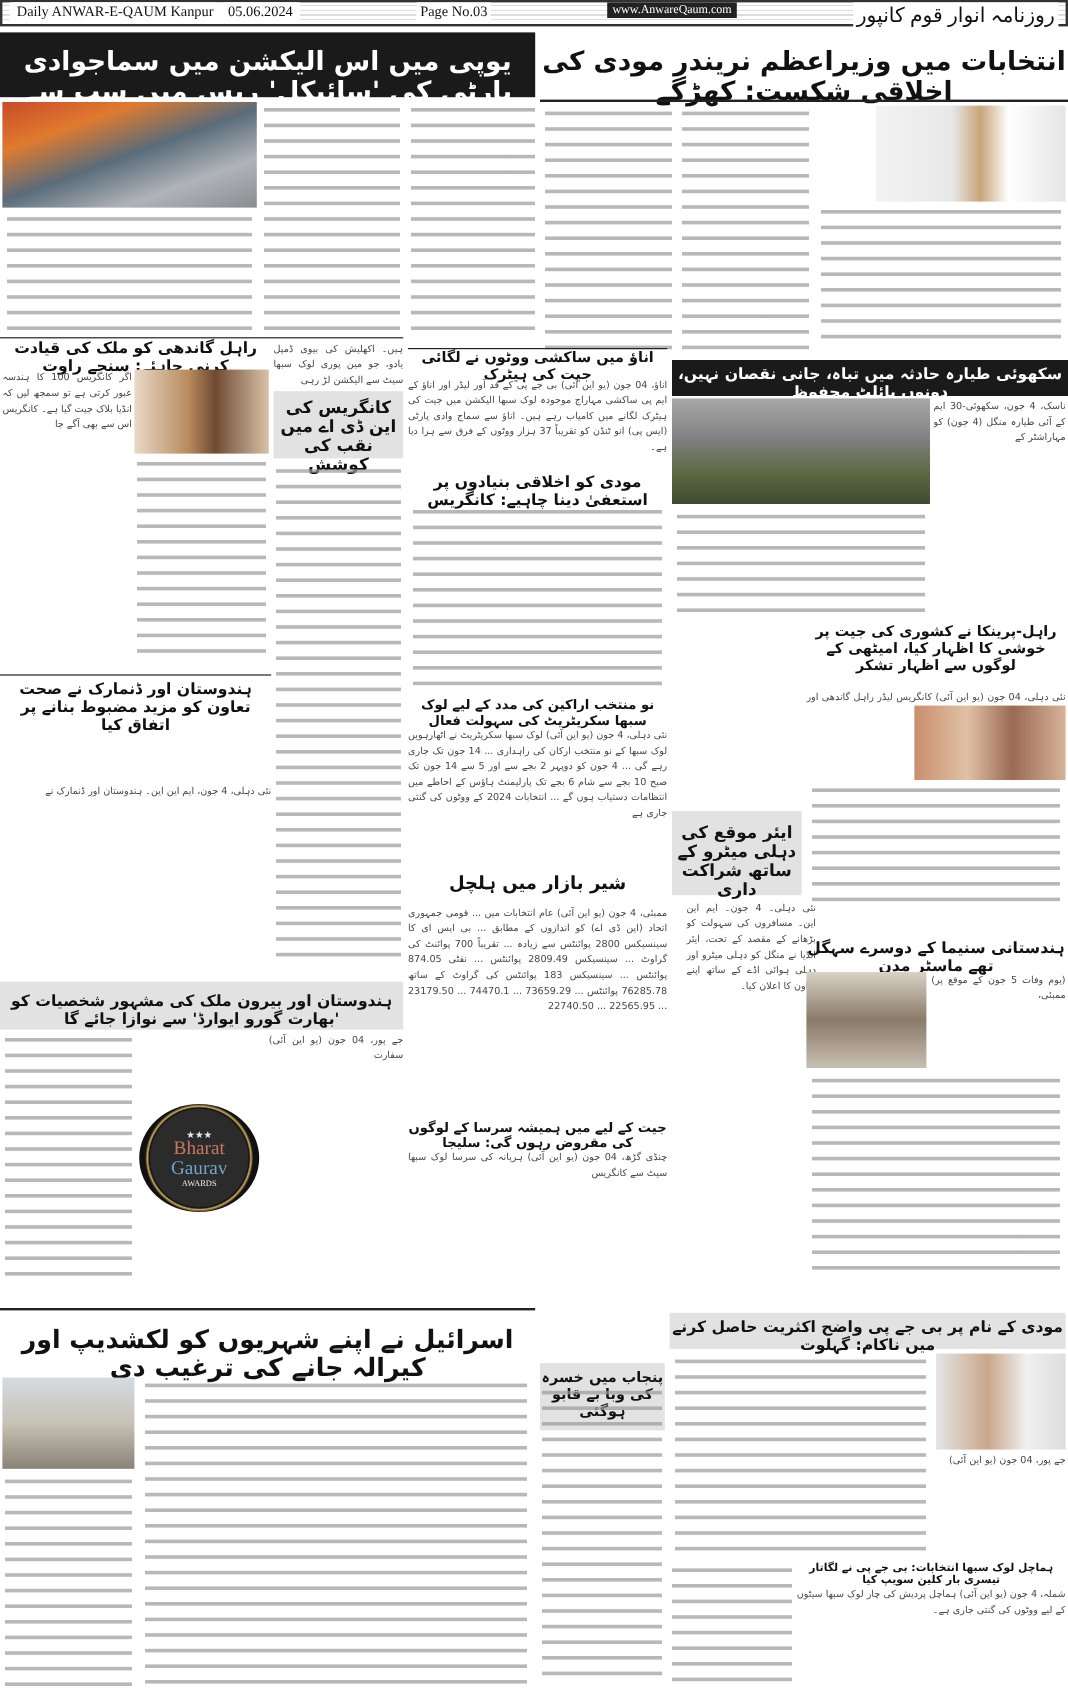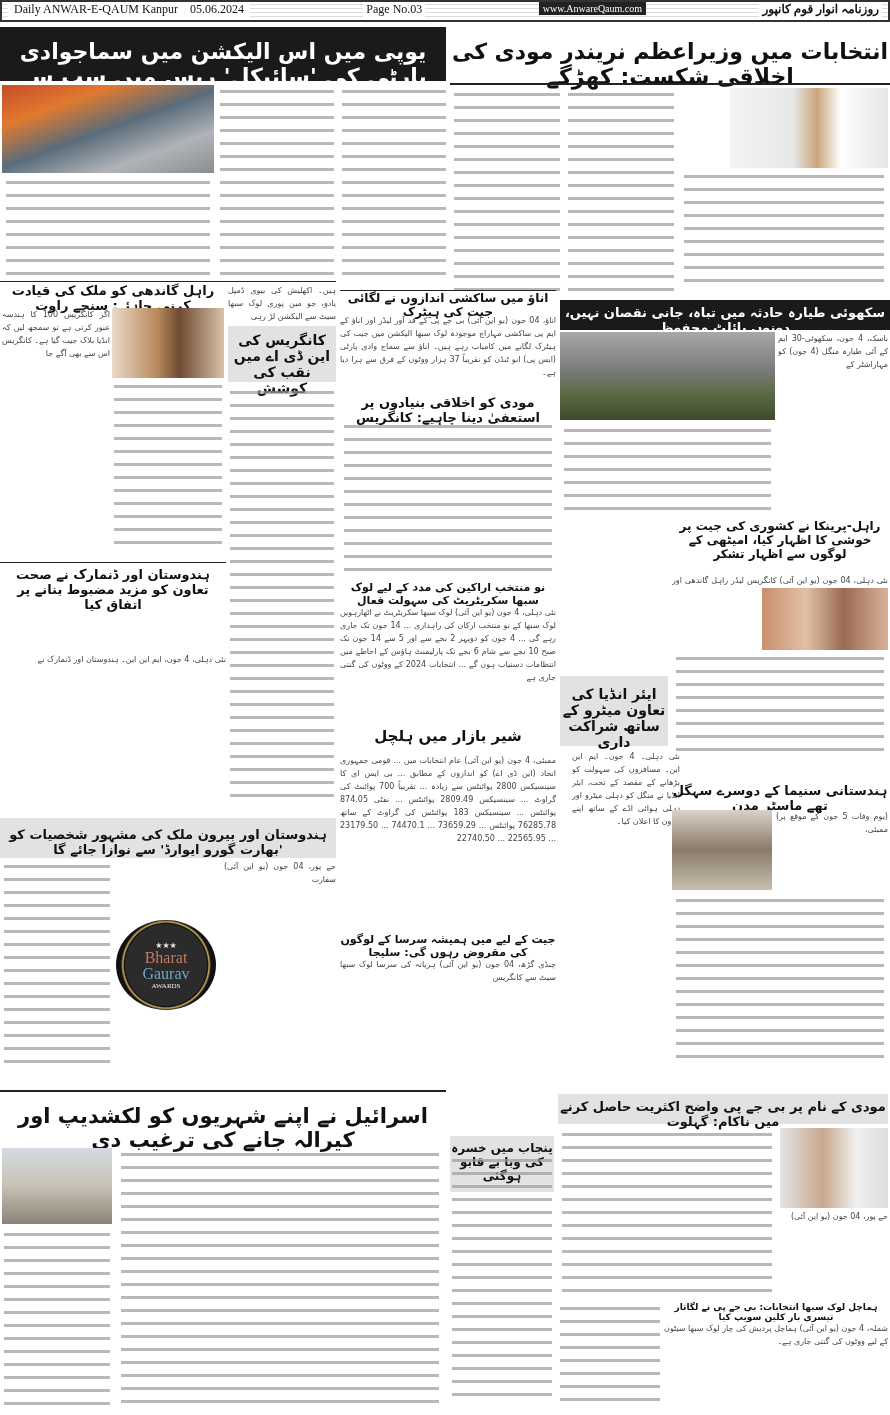--- a/index.html
+++ b/index.html
@@ -1,21 +1,21 @@
 <!DOCTYPE html>
 <html><head>
 <meta charset="utf-8">
 <style>
 *{box-sizing:border-box;margin:0;padding:0}
 body{width:890px;height:1415px;background:#fff;font-family:"DejaVu Serif",serif;color:#111;position:relative;overflow:hidden}
 .abs{position:absolute}
 .masthead{left:0;top:0;width:890px;height:22px;border:2px solid #333;display:flex;align-items:flex-start;justify-content:space-between;padding:0 6px;font-family:"Liberation Serif",serif;font-size:12px;background:repeating-linear-gradient(0deg,#fff 0 3px,#ddd 3px 4px)}
 .masthead span{background:#fff;padding:0 3px}
 .masthead .url{background:#222;color:#fff;font-size:10px;padding:1px 4px}
-.masthead .logo{font-weight:bold;font-size:12px;direction:rtl}
+.masthead .logo{font-weight:normal;font-size:17px;direction:rtl}
 .hl{direction:rtl;text-align:center;font-family:"DejaVu Sans",sans-serif;font-weight:bold;line-height:1.15}
 .hl-black{background:#1a1a1a;color:#fff}
 .hl-gray{background:#e2e2e2;color:#111}
 .txt{direction:rtl;text-align:justify;font-size:8px;line-height:13px;color:#333;font-family:"DejaVu Sans",sans-serif;overflow:hidden}
 .txt .ln{display:block;height:13px;border-bottom:1px dotted transparent;background:linear-gradient(90deg,transparent 2%,#9a9a9a 2%,#9a9a9a 98%,transparent 98%) center/100% 3px no-repeat;opacity:.7}
 .photo{background:#888;overflow:hidden}
 .rule{background:#222;height:2px}
 .badge{border-radius:50%;background:radial-gradient(circle,#2b2b2b 60%,#111 62%,#c9a95a 64%,#111 67%);display:flex;flex-direction:column;align-items:center;justify-content:center;color:#d9b96c;font-family:"Liberation Serif",serif;text-align:center}
 </style>
 </head>
@@ -178,21 +178,21 @@
     <span class="ln"></span>
     <span class="ln"></span>
     <span class="ln"></span>
     <span class="ln"></span>
     <span class="ln"></span>
     <span class="ln"></span>
     <span class="ln"></span>
   </div>
 
 <div class="abs rule" style="left:340px;top:290px;width:216px;height:1px"></div>
-<div class="abs hl" style="left:340px;top:292px;width:216px;height:20px;font-size:12px">اناؤ میں ساکشی اندازوں نے لگائی جیت کی ہیٹرک</div>
+<div class="abs hl" style="left:340px;top:292px;width:216px;height:20px;font-size:12px">اناؤ میں ساکشی ووٹوں نے لگائی جیت کی ہیٹرک</div>
 <div class="abs txt" style="left:340px;top:314px;width:216px;height:80px;color:#444">اناؤ، 04 جون (یو این آئی) بی جے پی کے قد آور لیڈر اور اناؤ کے ایم پی ساکشی مہاراج موجودہ لوک سبھا الیکشن میں جیت کی ہیٹرک لگانے میں کامیاب رہے ہیں۔ اناؤ سے سماج وادی پارٹی (ایس پی) انو ٹنڈن کو تقریباً 37 ہزار ووٹوں کے فرق سے ہرا دیا ہے۔</div>
 <div class="abs hl" style="left:340px;top:396px;width:216px;height:22px;font-size:13px">مودی کو اخلاقی بنیادوں پر استعفیٰ دینا چاہیے: کانگریس</div>
 <div class="abs txt" style="left:340px;top:420px;width:216px;height:158px">
     <span class="ln"></span>
     <span class="ln"></span>
     <span class="ln"></span>
     <span class="ln"></span>
     <span class="ln"></span>
     <span class="ln"></span>
     <span class="ln"></span>
@@ -232,21 +232,21 @@
     <span class="ln"></span>
     <span class="ln"></span>
     <span class="ln"></span>
     <span class="ln"></span>
     <span class="ln"></span>
     <span class="ln"></span>
     <span class="ln"></span>
     <span class="ln"></span>
   </div>
 
-<div class="abs hl hl-gray" style="left:560px;top:676px;width:108px;height:70px;font-size:14px;padding-top:10px">ایئر انڈیا کی تعاون میٹرو کے ساتھ شراکت داری</div>
+<div class="abs hl hl-gray" style="left:560px;top:676px;width:108px;height:70px;font-size:14px;padding-top:10px">ایئر موقع کی دہلی میٹرو کے ساتھ شراکت داری</div>
 <div class="abs txt" style="left:572px;top:750px;width:108px;height:326px;color:#444">نئی دہلی۔ 4 جون۔ ایم این این۔ مسافروں کی سہولت کو بڑھانے کے مقصد کے تحت، ایئر انڈیا نے منگل کو دہلی میٹرو اور دہلی ہوائی اڈے کے ساتھ اپنے تعاون کا اعلان کیا۔</div>
 
 <div class="abs hl" style="left:672px;top:784px;width:216px;height:24px;font-size:13px">ہندستانی سنیما کے دوسرے سہگل تھے ماسٹر مدن</div>
 <div class="abs photo" style="left:672px;top:810px;width:100px;height:80px;background:linear-gradient(180deg,#d9d2c6 0%,#8a7a68 50%,#c8bfb2 100%)"></div>
 <div class="abs txt" style="left:776px;top:810px;width:112px;height:30px;color:#444">(یوم وفات 5 جون کے موقع پر) ممبئی،</div>
 <div class="abs txt" style="left:672px;top:894px;width:216px;height:180px">
     <span class="ln"></span>
     <span class="ln"></span>
     <span class="ln"></span>
     <span class="ln"></span>

